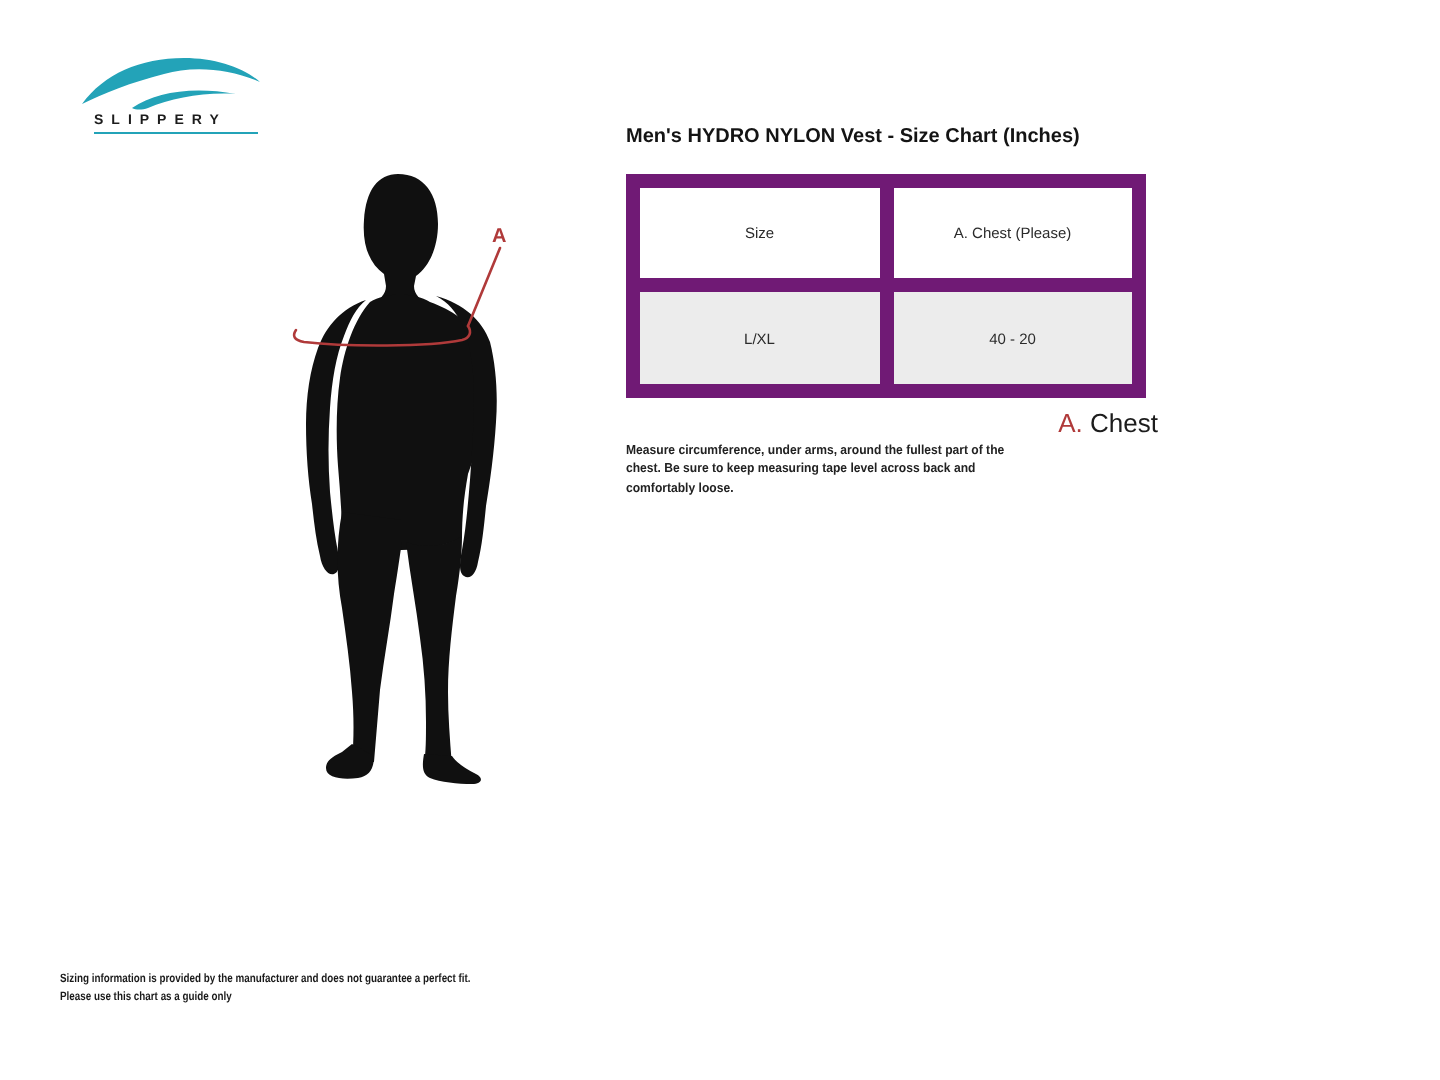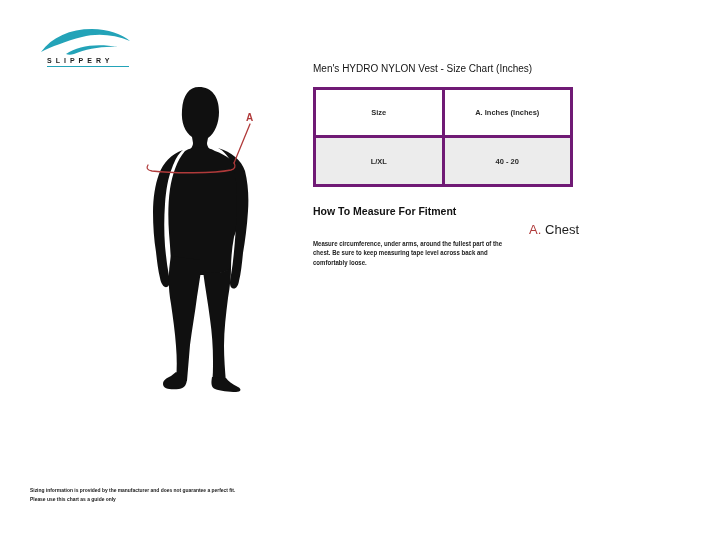--- a/index.html
+++ b/index.html
@@ -15,26 +15,26 @@
     margin:1px 0 0 7px; font-size:7px; font-weight:bold;
     letter-spacing:4px; color:#1c1c1c; white-space:nowrap;
   }
   .logo-rule { margin:2px 0 0 7px; width:82px; height:1px; background:#23a3b8; }
 
   
   .figure { position:absolute; left:118px; top:80px; width:172px; height:330px; }
 
   
   .right-col { position:absolute; left:313px; top:63px; width:266px; }
-  .title { font-size:10px; font-weight:normal; color:#141414; white-space:nowrap; }
+  .title { font-size:10px; font-weight:bold; color:#141414; white-space:nowrap; }
 
   table.size-table { margin-top:13px; width:260px; border-collapse:collapse; table-layout:fixed; }
   .size-table th, .size-table td {
-    border:3px solid #701a75; text-align:center; vertical-align:middle;
-    font-size:7.5px; font-weight:bold; color:#2b2b2b; background:#ffffff;
+    border:7px solid #701a75; text-align:center; vertical-align:middle;
+    font-size:7.5px; font-weight:normal; color:#2b2b2b; background:#ffffff;
   }
   .size-table thead th { height:43px; }
   .size-table tbody td { height:44px; }
   .size-table tbody tr:nth-child(odd) td { background:#ececec; }
 
   .measure-heading { margin-top:18px; font-size:10.5px; font-weight:bold; color:#111111; }
   .measure-label { margin-top:5px; font-size:13px; font-weight:normal; color:#1c1c1c;text-align:right; }
   .measure-label .red { color:#b03a3a; }
   .measure-desc {
     margin:2px 0 0; width:212px; font-size:6.5px; font-weight:bold;
@@ -89,32 +89,31 @@
     <text x="127" y="41" font-size="10" font-weight="bold" fill="#b03a3a">A</text>
   </svg>
 
   <div class="right-col">
     <div class="title">Men's HYDRO NYLON Vest - Size Chart (Inches)</div>
 
     <table class="size-table">
       <thead>
         <tr>
           <th>Size</th>
-          <th>A. Inches (Inches)</th>
+          <th>A. Chest (Please)</th>
         </tr>
       </thead>
       <tbody>
         <tr>
           <td>L/XL</td>
           <td>40 - 20</td>
         </tr>
       </tbody>
     </table>
 
-    <div class="measure-heading">How To Measure For Fitment</div>
     <div class="measure-label">
       <span class="red">A.</span>
       <span>Chest</span>
     </div>
     <p class="measure-desc">Measure circumference, under arms, around the fullest part of the chest. Be sure to keep measuring tape level across back and comfortably loose.</p>
   </div>
 
   <div class="footer">
     <div>Sizing information is provided by the manufacturer and does not guarantee a perfect fit.</div>
     <div>Please use this chart as a guide only</div>

